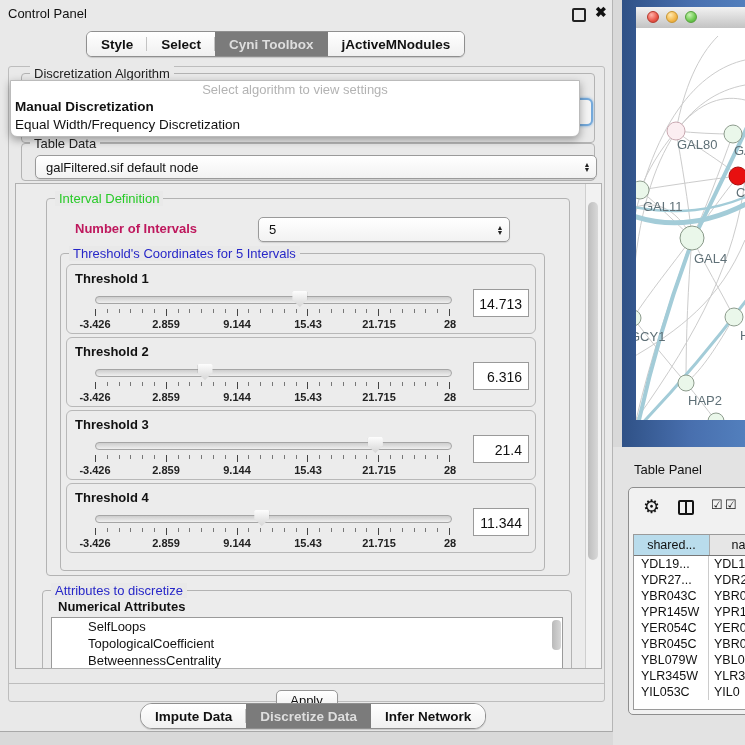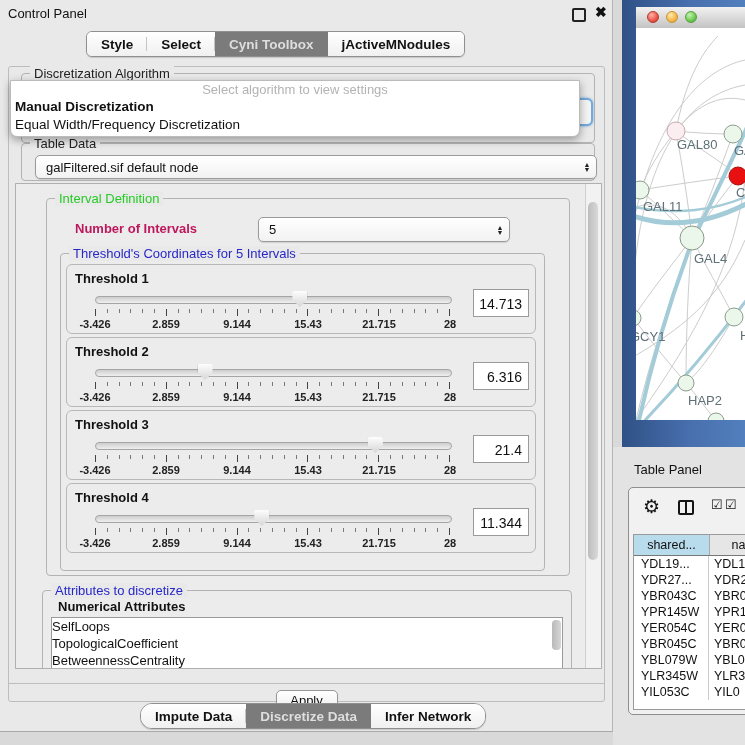--- a/index.html
+++ b/index.html
@@ -62,21 +62,21 @@
   .sl-ticks{position:absolute;left:0;top:16px;width:100%;height:8px;display:flex;justify-content:space-between;align-items:flex-start;}
   .sl-ticks .tick{width:1px;height:4px;background:#777;}
   .sl-ticks .tick.major{height:7px;background:#444;}
   .sl-labels{position:absolute;left:0;top:25px;width:100%;height:12px;}
   .sl-labels span{position:absolute;transform:translateX(-50%);font-size:11px;font-weight:bold;color:#222;white-space:nowrap;}
   .thr-value{position:absolute;right:6px;top:24px;width:56px;height:28px;line-height:28px;background:#fff;border:1px solid #9a9a9a;font-size:14px;color:#111;text-align:right;padding-right:6px;box-sizing:border-box;cursor:text;}
 
   .attr-group{left:26px;top:406px;width:528px;height:92px;}
   .attr-title{position:absolute;left:4px;top:8px;font-size:13px;font-weight:bold;color:#111;margin-left:11px;}
   .attr-list{position:absolute;left:8px;top:26px;width:510px;height:53px;background:#fff;border:1px solid #9a9a9a;overflow:hidden;}
-  .attr-item{height:17px;line-height:17px;font-size:13px;color:#111;cursor:default;}
+  .attr-item{height:17px;line-height:17px;font-size:13px;color:#111;cursor:default;margin-left:36px;}
   .attr-scroll{position:absolute;right:1px;top:2px;width:9px;height:30px;border-radius:4px;background:linear-gradient(90deg,#b9b9b9,#d6d6d6);cursor:pointer;}
 
   .apply-band{position:absolute;left:0px;top:601px;width:100%;height:33px;border-top:1px solid #bdbdbd;display:flex;align-items:center;justify-content:center;margin-top:15px;}
   .apply-btn{min-width:62px;height:21px;background:linear-gradient(#ffffff,#ededed);border:1px solid #979797;border-radius:5px;font-size:13px;color:#111;font-family:"Liberation Sans",sans-serif;cursor:pointer;box-shadow:0 1px 1px rgba(0,0,0,.15);}
 
   
   .net-window{position:absolute;left:622px;top:0;width:123px;height:447px;background:linear-gradient(90deg,#2f5186 0%,#486fae 55%,#527fbd 100%);}
   .net-titlebar{position:absolute;left:14px;top:7px;right:0;height:21px;background:linear-gradient(#f2f2f2,#c3c3c3);border-bottom:1px solid #8f8f8f;}
   .light{position:absolute;top:4px;width:12px;height:12px;border-radius:50%;cursor:pointer;}
   .light.red{left:11px;background:radial-gradient(circle at 35% 30%,#ffb3aa,#e9574a 60%,#c03a2e);border:1px solid #b5372c;box-sizing:border-box;}

